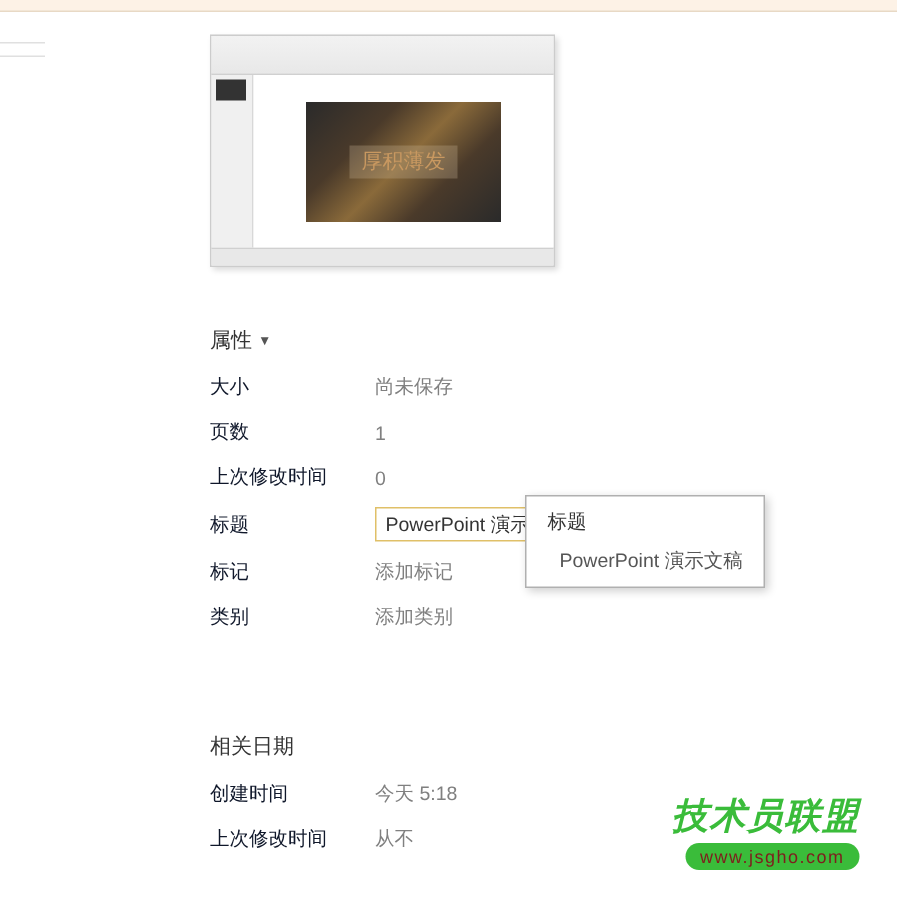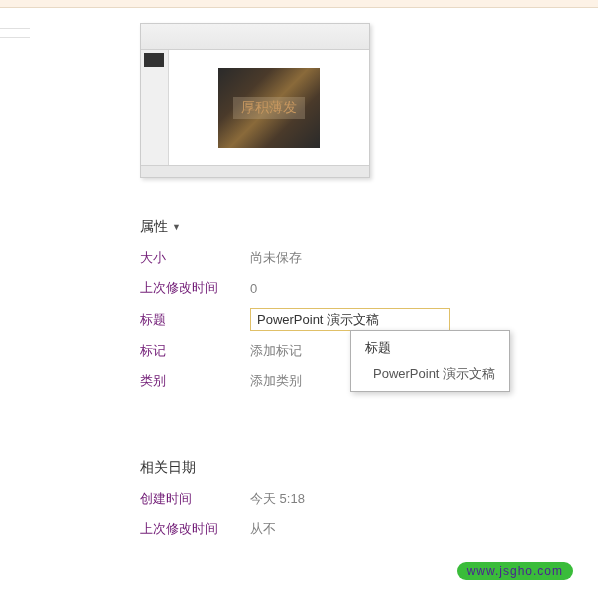--- a/index.html
+++ b/index.html
@@ -65,21 +65,21 @@
   }
   .thumb-slide {
     flex: 1;
     background: #ffffff;
     display: flex;
     align-items: center;
     justify-content: center;
     padding: 10px;
   }
   .thumb-pic {
-    width: 102px;
+    width: 130px;
     height: 80px;
     background: linear-gradient(135deg, #2a2a2a 0%, #4a3a2a 30%, #8a6a3a 50%, #4a3a2a 70%, #2a2a2a 100%);
     position: relative;
     display: flex;
     align-items: center;
     justify-content: center;
   }
   .thumb-pic-text {
     color: #c89860;
     font-size: 14px;
@@ -106,21 +106,21 @@
     color: #555;
   }
   .prop-row {
     display: flex;
     margin-bottom: 10px;
     align-items: center;
     min-height: 20px;
   }
   .prop-label {
     width: 110px;
-    color: #701a75;
+    color: #0f172a;
     font-size: 13px;
   }
   .prop-value {
     color: #808080;
     font-size: 13px;
   }
   .title-input {
     width: 200px;
     border: 1px solid #e0c068;
     background: #ffffff;
@@ -161,21 +161,21 @@
   .watermark-cn {
     font-size: 24px;
     font-weight: bold;
     font-style: italic;
     color: #3abc3a;
     text-shadow: 1px 1px 0 #fff, -1px -1px 0 #fff, 1px -1px 0 #fff, -1px 1px 0 #fff;
     letter-spacing: 1px;
   }
   .watermark-url {
     background: #3abc3a;
-    color: #4c1d95;
+    color: #7f1d1d;
     font-size: 12px;
     padding: 2px 10px;
     border-radius: 10px;
     display: inline-block;
     margin-top: 2px;
     letter-spacing: 1px;
   }
 </style>
 </head>
 <body>
@@ -207,20 +207,24 @@
   <div class="section-header">
     <span>属性</span>
     <span class="dropdown-arrow">▼</span>
   </div>
 
   <div class="prop-row">
     <div class="prop-label">大小</div>
     <div class="prop-value">尚未保存</div>
   </div>
 
+  <div class="prop-row">
+    <div class="prop-label">页数</div>
+    <div class="prop-value">1</div>
+  </div>
 
   <div class="prop-row">
     <div class="prop-label">上次修改时间</div>
     <div class="prop-value">0</div>
   </div>
 
   <div class="prop-row">
     <div class="prop-label">标题</div>
     <input class="title-input" type="text" value="PowerPoint 演示文稿" style="">
   </div>
@@ -259,14 +263,15 @@
   </div>
 
 </div>
 
 <div class="tooltip">
   <div class="tooltip-title">标题</div>
   <div class="tooltip-value">PowerPoint 演示文稿</div>
 </div>
 
 <div class="watermark">
+  <div class="watermark-cn">技术员联盟</div>
   <div class="watermark-url">www.jsgho.com</div>
 </div>
 
 </body></html>

